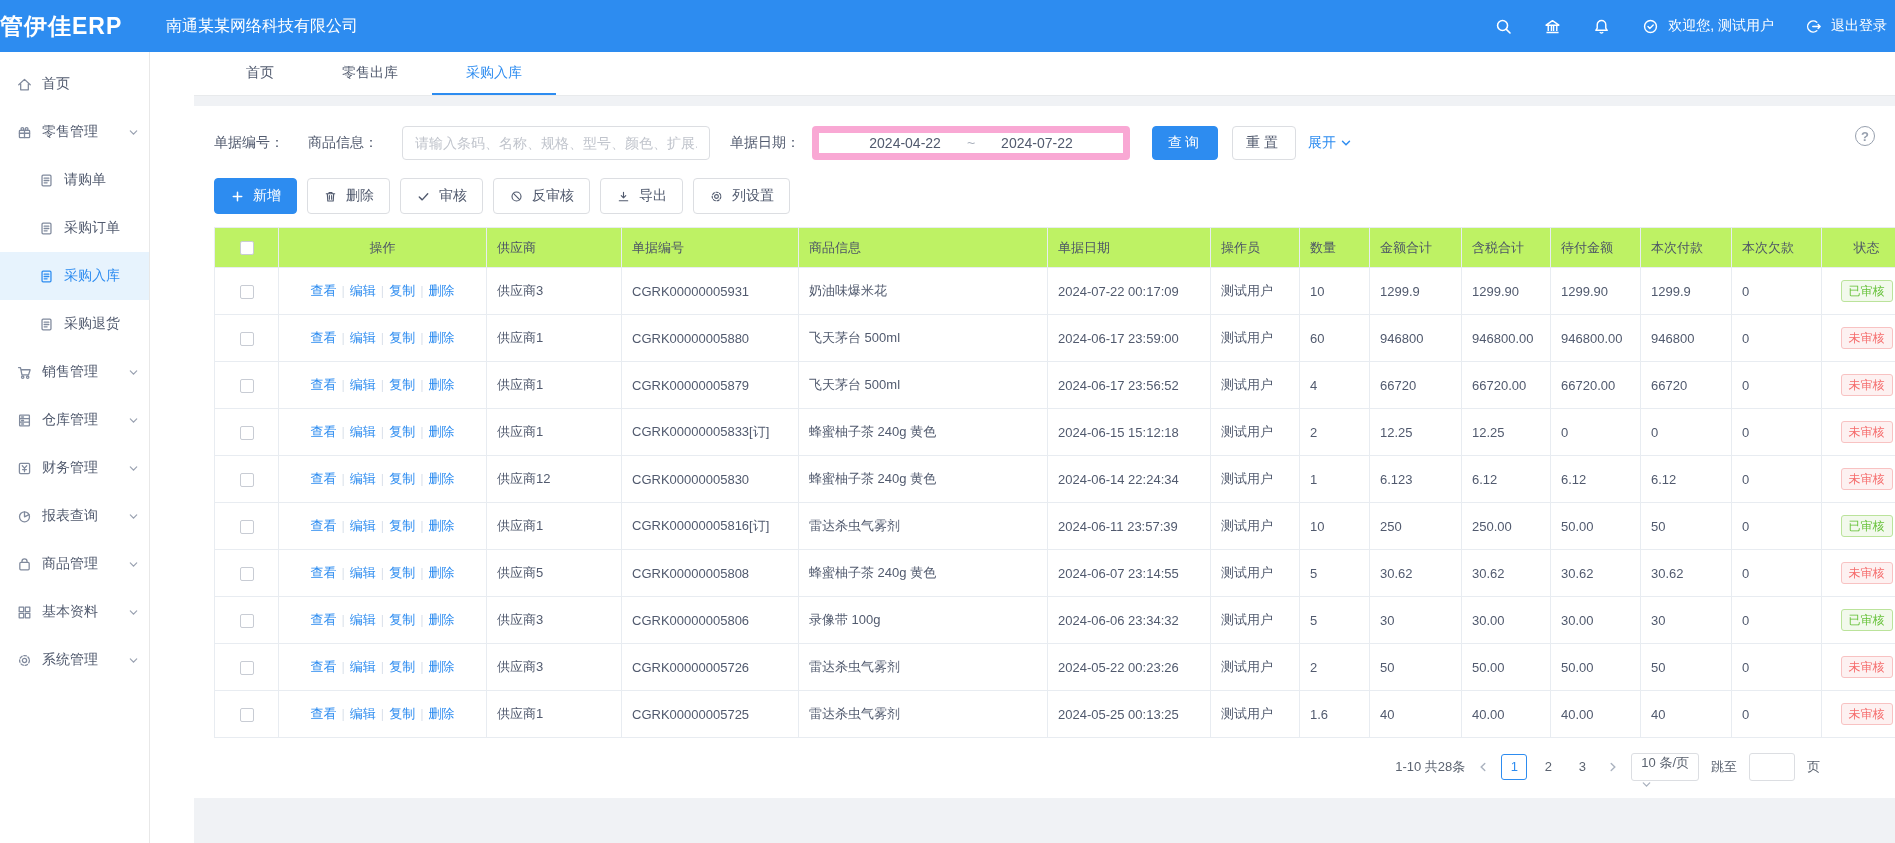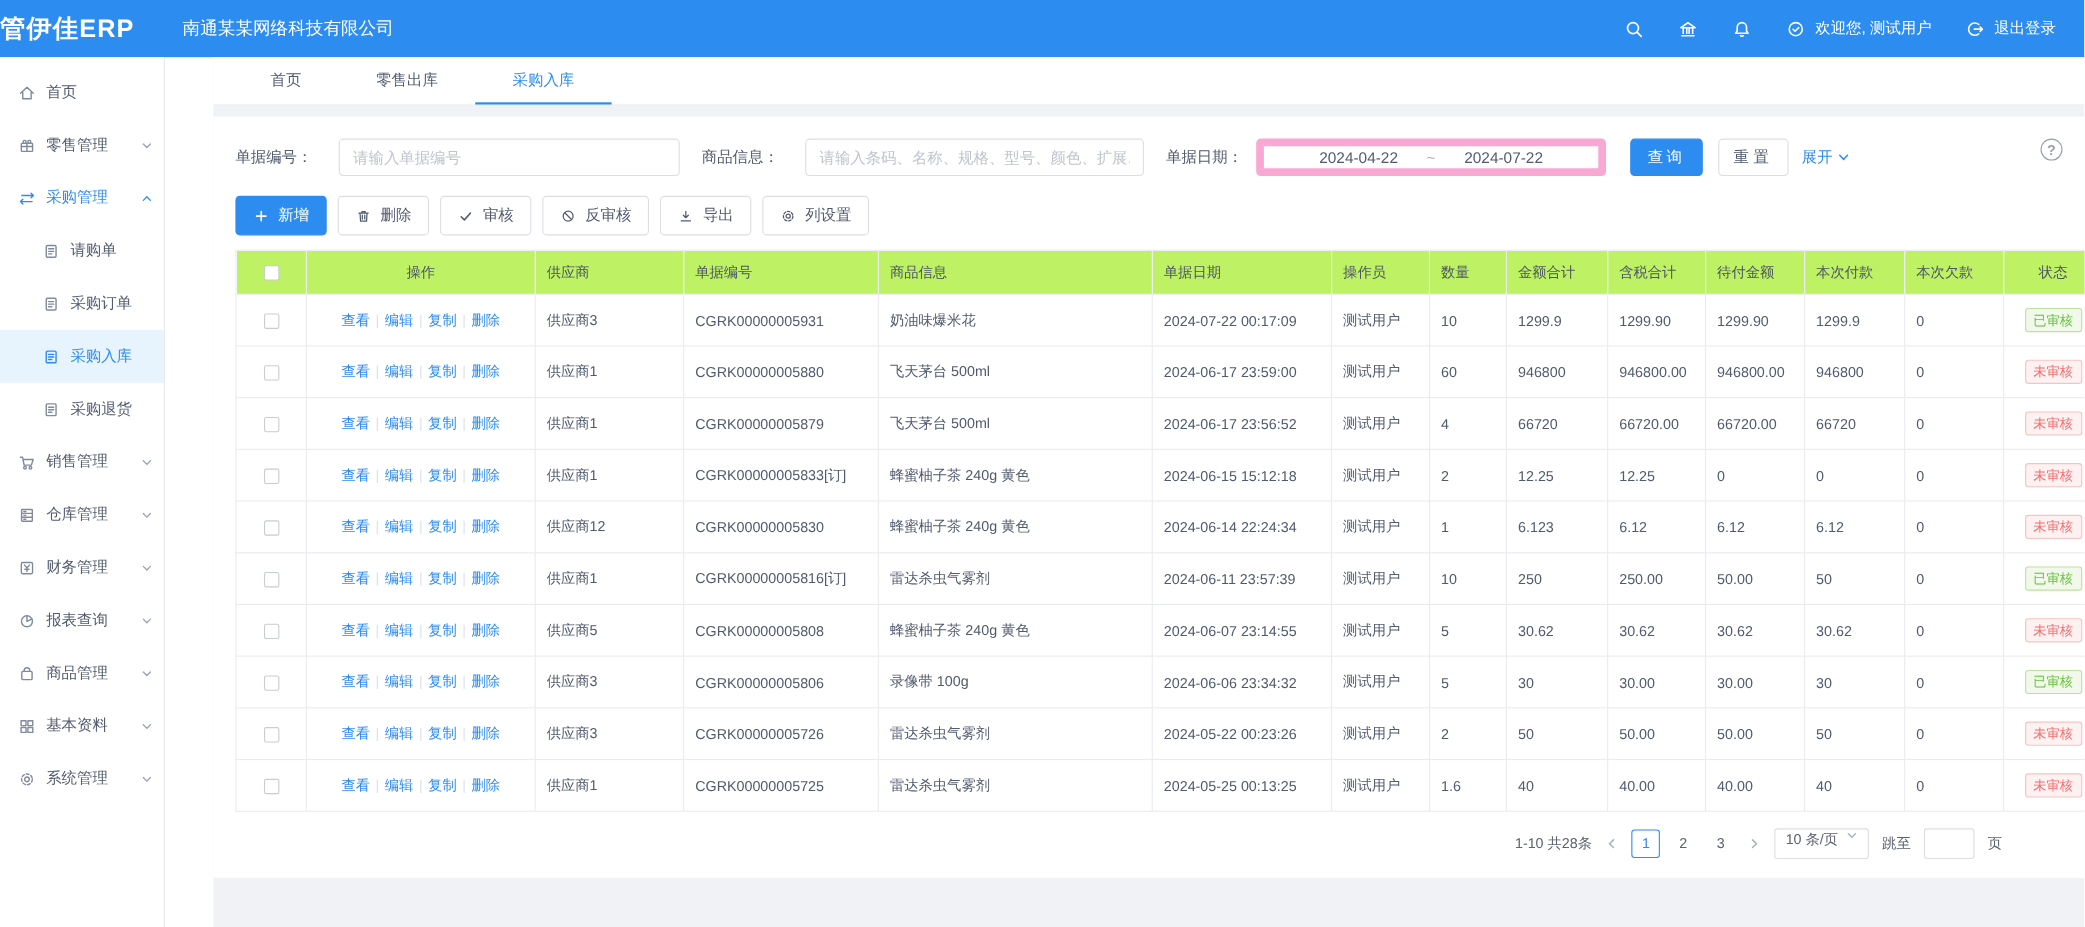--- a/index.html
+++ b/index.html
@@ -8,21 +8,21 @@
     width:1895px; height:843px; overflow:hidden;
     font-family:"Liberation Sans","DejaVu Sans",sans-serif;
     background:#fff; color:#515a6e;
   }
   svg { display:block; }
 
   
   .topbar { height:52px; background:#2d8cf0; display:flex; align-items:center; color:#fff; }
   .logo { width:150px; padding-left:0; font-size:23px; font-weight:bold; letter-spacing:1px; white-space:nowrap; }
   .company { font-size:16px; margin-left:16px; }
-  .topbar-right { margin-left:auto; display:flex; gap:30px; padding-right:26px; font-size:14px; }
+  .topbar-right { margin-left:auto; display:flex; gap:30px; padding-right:8px; font-size:14px; }
   .tb-icon { width:19px; height:19px; color:#fff; cursor:pointer; }
   .tb-icon svg { width:100%; height:100%; }
   .tb-group { display:flex; align-items:center; gap:8px; cursor:pointer; }
 
   
   .layout { display:flex; height:791px;gap:44px; }
   .sidebar { width:150px; flex-shrink:0; background:#fff; border-right:1px solid #e8e8e8; padding-top:8px; }
   .side-item { height:48px; display:flex; align-items:center; padding:0 10px 0 16px; font-size:14px; color:#515a6e; cursor:pointer; }
   .side-item .s-icon { width:17px; height:17px; margin-right:9px; color:#808a9d; }
   .side-item .s-icon svg { width:100%; height:100%; }
@@ -77,21 +77,21 @@
   .badge { display:inline-block; padding:3px 7px; border-radius:3px; font-size:12px; line-height:1.2; }
   .badge-ok { color:#67c23a; background:#f2f9ec; border:1px solid #bbe39b; }
   .badge-no { color:#f56c6c; background:#fdf1f1; border:1px solid #f8c2c2; }
 
   
   .pager { display:flex; align-items:center; justify-content:flex-end; height:58px; gap:12px; font-size:13px; color:#5b6370; padding-right:55px; }
   .pg-arrow { width:12px; height:12px; color:#aab2bf; cursor:pointer; }
   .pg-arrow svg { width:100%; height:100%; }
   .pg-num { min-width:26px; height:26px; line-height:24px; text-align:center; cursor:pointer; border:1px solid transparent; border-radius:3px; }
   .pg-num.current { border-color:#2d8cf0; color:#2d8cf0; }
-  .pg-size { height:28px; border:1px solid #dcdee2; border-radius:3px; display:flex; gap:7px; padding:0 9px; color:#5b6370; cursor:pointer; }
+  .pg-size { height:28px; border:1px solid #dcdee2; border-radius:3px; display:flex; gap:7px; padding:0 9px; color:#5b6370; cursor:pointer;flex-direction:column; }
   .pg-size .chev { width:11px; height:11px; color:#aab2bf; }
   .pg-size .chev svg { width:100%; height:100%; }
   .pg-jump-input { width:46px; height:28px; border:1px solid #dcdee2; border-radius:3px; outline:none; }
 </style>
 </head>
 <body>
 
 <div class="topbar">
   <div class="logo">管伊佳ERP</div>
   <div class="company">南通某某网络科技有限公司</div>
@@ -154,33 +154,20 @@
             <circle cx="10" cy="4.7" r="1.3"></circle>
           </svg>
         </span>
         <span>零售管理</span>
         <span class="chev">
           <svg viewBox="0 0 12 12" fill="none" stroke="currentColor" stroke-width="1.3" stroke-linecap="round">
             <path d="M2.5 4.2 L6 7.8 L9.5 4.2"></path>
           </svg>
         </span>
       </div>
-      <div class="side-item expanded-parent">
-        <span class="s-icon">
-          <svg viewBox="0 0 16 16" fill="none" stroke="currentColor" stroke-width="1.2" stroke-linecap="round" stroke-linejoin="round">
-            <path d="M11.5 3.4 L13.5 5.4 L11.5 7.4 M13.5 5.4 H3.6 M4.5 8.6 L2.5 10.6 L4.5 12.6 M2.5 10.6 H12.4"></path>
-          </svg>
-        </span>
-        <span>采购管理</span>
-        <span class="chev">
-          <svg viewBox="0 0 12 12" fill="none" stroke="currentColor" stroke-width="1.3" stroke-linecap="round">
-            <path d="M2.5 7.8 L6 4.2 L9.5 7.8"></path>
-          </svg>
-        </span>
-      </div>
       <div class="side-item child">
         <span class="s-icon">
           <svg viewBox="0 0 16 16" fill="none" stroke="currentColor" stroke-width="1.2" stroke-linecap="round" stroke-linejoin="round">
             <rect x="3.8" y="3" width="8.4" height="10" rx="1"></rect>
             <path d="M5.8 5.8 H10.2 M5.8 8 H10.2 M5.8 10.2 H8.6"></path>
           </svg>
         </span>
         <span>请购单</span>
       </div>
       <div class="side-item child">
@@ -318,21 +305,20 @@
         <div class="tab">首页</div>
         <div class="tab">零售出库</div>
         <div class="tab active">采购入库</div>
       </div>
 
     <div class="content">
       <div class="panel">
 
         <div class="filter-row">
           <span class="f-label">单据编号：</span>
-          <input class="f-input in-billno" placeholder="请输入单据编号" style="">
           <span class="f-label">商品信息：</span>
           <input class="f-input in-goods" placeholder="请输入条码、名称、规格、型号、颜色、扩展..." style="">
           <span class="f-label date-label">单据日期：</span>
           <span class="date-box">
             <span>2024-04-22</span>
             <span style="color:#a9b0bc;">~</span>
             <span>2024-07-22</span>
           </span>
           <button class="btn btn-search">查询</button>
           <button class="btn btn-reset">重置</button>

